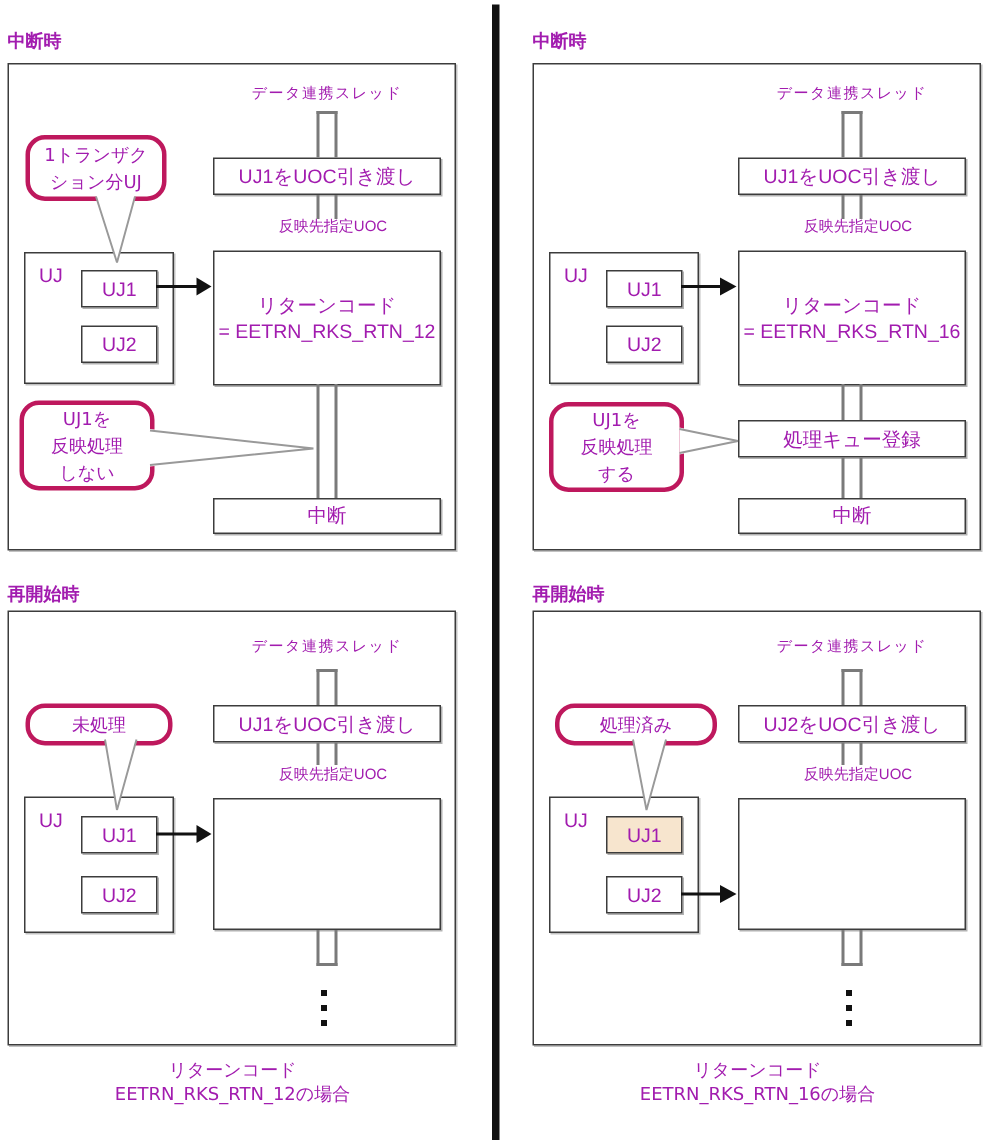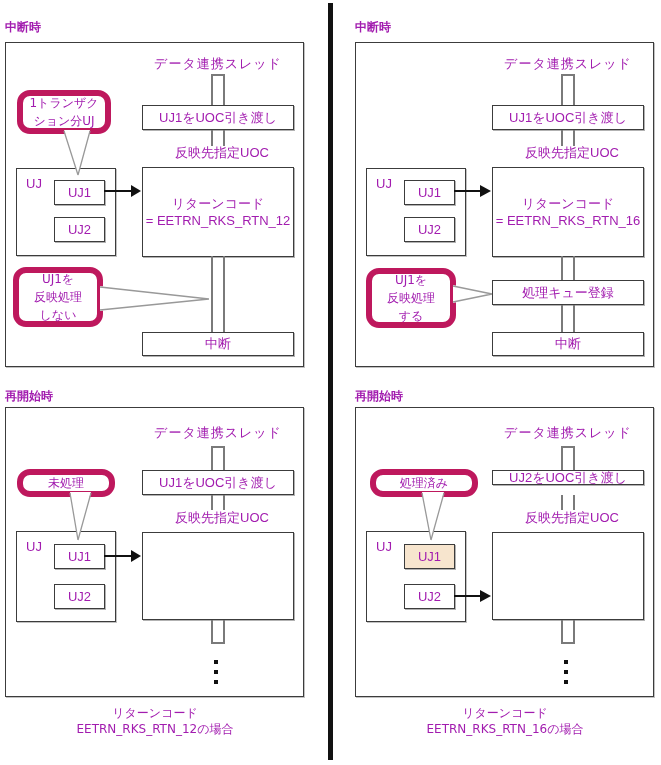--- a/index.html
+++ b/index.html
@@ -11,25 +11,25 @@
   .outer{position:absolute;box-sizing:border-box;border:1px solid #3c3c3c;
          box-shadow:1px 1px 0 #c2c2c2;background:#fff;}
   .box{position:absolute;box-sizing:border-box;background:#fff;border:1px solid #3c3c3c;
        box-shadow:1px 1px 0 #b2b2b2;display:flex;align-items:center;justify-content:center;
        font-size:13px;white-space:nowrap;}
   .pre{white-space:pre-line;text-align:center;line-height:17px;}
   .pipe{position:absolute;width:14px;box-sizing:border-box;
         border-left:2px solid #7a7a7a;border-right:2px solid #7a7a7a;}
   .cap-top{border-top:2px solid #7a7a7a;}
   .cap-bottom{border-bottom:2px solid #7a7a7a;}
-  .lbl{position:absolute;font-size:13px;white-space:nowrap;}
+  .lbl{position:absolute;font-size:10px;white-space:nowrap;}
   .thread{text-align:center;letter-spacing:1px;}
   .uoc{text-align:center;}
   .bubble{position:absolute;box-sizing:border-box;z-index:2;background:#fff;
-          border:6px solid #be185d;border-radius:13px;font-size:12px;line-height:18px;
+          border:3px solid #be185d;border-radius:13px;font-size:12px;line-height:18px;
           display:flex;align-items:center;justify-content:center;text-align:center;
           white-space:pre-line;}
   .ujgroup{position:absolute;box-sizing:border-box;border:1px solid #3c3c3c;
            box-shadow:1px 1px 0 #c2c2c2;background:#fff;}
   .ujlabel{position:absolute;left:9px;top:7px;font-size:13px;}
   .ujbox{width:51px;height:25px;}
   .dots{position:absolute;}
   .dots i{display:block;width:4px;height:4px;background:#111;margin-bottom:6px;}
   .caption{position:absolute;left:0;width:310px;text-align:center;font-size:12px;
            line-height:16px;white-space:pre-line;}
@@ -112,21 +112,21 @@
     <div class="bubble" style="left:16px;top:268px;width:90px;height:60px">UJ1を
 反映処理
 する</div>
     <div class="pipe" style="left:211px;top:305px;height:27px"></div>
     <div class="box" style="left:142px;top:332px;width:152px;height:24px">中断</div>
 
     <div class="sec-title" style="left:5px;top:388px">再開始時</div>
     <div class="outer" style="left:5px;top:407px;width:299px;height:290px"></div>
     <div class="lbl thread" style="left:142px;top:424px;width:152px">データ連携スレッド</div>
     <div class="pipe cap-top" style="left:211px;top:446px;height:24px"></div>
-    <div class="box mono" style="left:142px;top:470px;width:152px;height:15px">UJ2をUOC引き渡し</div>
+    <div class="box mono" style="left:142px;top:470px;width:152px;height:25px">UJ2をUOC引き渡し</div>
     <div class="pipe" style="left:211px;top:495px;height:15px"></div>
     <div class="lbl uoc mono" style="left:146px;top:509px;width:152px">反映先指定UOC</div>
     <div class="bubble" style="left:20px;top:469px;width:108px;height:28px">処理済み</div>
     <div class="ujgroup" style="left:16px;top:531px;width:100px;height:91px">
       <div class="ujlabel mono">UJ</div>
       <div class="box mono ujbox" style="left: 37px; top: 12px; background: rgb(247, 229, 206);">UJ1</div>
       <div class="box mono ujbox" style="left:37px;top:52px">UJ2</div>
     </div>
     <div class="box" style="left:142px;top:532px;width:152px;height:88px"></div>
     <div class="pipe cap-bottom" style="left:211px;top:620px;height:24px"></div>

